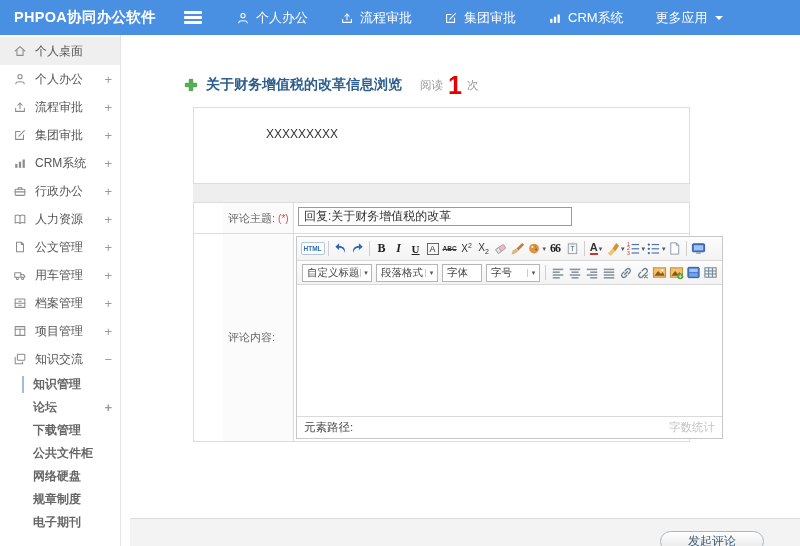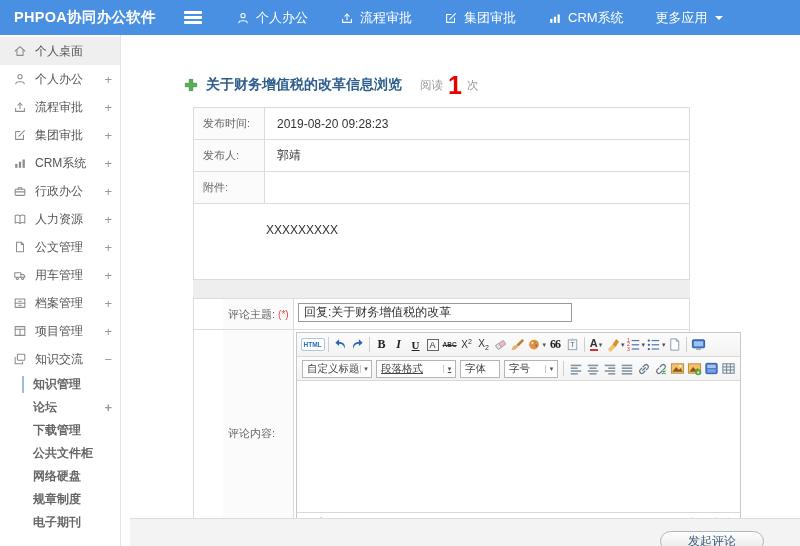--- a/index.html
+++ b/index.html
@@ -57,21 +57,21 @@
   .editor{border:1px solid #c8c8c8;height:100%;box-sizing:border-box;display:flex;flex-direction:column;background:#fff;}
   .tb{background:linear-gradient(#fcfcfc,#f3f3f3);border-bottom:1px solid #d9d9d9;display:flex;align-items:center;padding:0 3px;height:23px;flex:0 0 23px;overflow:hidden;}
   .tb-btn{min-width:16px;height:19px;display:flex;align-items:center;justify-content:center;margin:0 .5px;cursor:pointer;color:#333;}
   .ig{display:flex;align-items:center;justify-content:center;}
   .tb-sep{width:1px;height:15px;background:#cfcfcf;margin:0 3px;flex:0 0 1px;}
   .dd{font-size:7px;color:#555;margin-left:1px;}
   .g-serif{font-family:"Liberation Serif",serif;font-size:12px;color:#222;}
   .src-txt{font-size:6.5px;font-weight:bold;color:#2b6fb5;border:1px solid #b2c6d8;background:#fff;padding:2px 2px;border-radius:2px;letter-spacing:0;}
   .tb-select{height:18px;border:1px solid #b5b5b5;background:#fff;display:flex;align-items:center;font-size:10.5px;color:#444;margin:0 2px;padding-left:4px;box-sizing:border-box;cursor:pointer;white-space:nowrap;}
   .sel-caret{margin-left:auto;border-left:1px solid #ccc;width:11px;text-align:center;font-size:7px;color:#555;flex:0 0 11px;}
-  .tb-select.w0{width:70px;}.tb-select.w1{width:80px;text-decoration:underline;}.tb-select.w2{width:40px;gap:44px;}.tb-select.w3{width:54px;}
+  .tb-select.w0{width:70px;}.tb-select.w1{width:62px;}.tb-select.w2{width:40px;gap:44px;}.tb-select.w3{width:54px;}
   .editor-body{flex:1;background:#fff;cursor:text;}
   .editor-foot{height:21px;flex:0 0 21px;border-top:1px solid #d9d9d9;display:flex;align-items:center;font-size:11.5px;color:#444;padding:0 7px;background:#fff;}
   .word-count{margin-left:auto;color:#c3c3c3;}
 
   
   .footer-bar{position:absolute;left:0;right:0;bottom:0;height:27px;background:#f3f3f3;border-top:1px solid #ddd;}
   .submit-btn{position:absolute;right:36px;top:12px;height:21px;padding:0 27px;border:1px solid #a9b6c0;border-radius:11px;
               background:linear-gradient(#fefefe,#e7e7e7);font-size:12px;color:#3a5a77;cursor:pointer;font-family:"Liberation Sans",sans-serif;}
 </style>
 </head>
@@ -291,46 +291,20 @@
         </svg>
     </span>
     <span class="page-title">关于财务增值税的改革信息浏览</span>
     <span class="read-label">阅读</span>
     <span class="read-count">1</span>
     <span class="read-unit">次</span>
   </div>
 
   <div class="content-col">
     <div class="info-table">
-      <div id="info-rows">
-          <div class="i-row">
-            <div class="i-label">
-              <span>发布时间:</span>
-            </div>
-            <div class="i-value">
-              <span>2019-08-20 09:28:23</span>
-            </div>
-          </div>
-          <div class="i-row">
-            <div class="i-label">
-              <span>发布人:</span>
-            </div>
-            <div class="i-value">
-              <span>郭靖</span>
-            </div>
-          </div>
-          <div class="i-row">
-            <div class="i-label">
-              <span>附件:</span>
-            </div>
-            <div class="i-value">
-              <span></span>
-            </div>
-          </div>
-        </div>
       <div class="i-content">XXXXXXXXX</div>
     </div>
 
     <div class="band"></div>
 
     <div class="form-table">
       <div class="f-row1">
         <div class="f-label">
           <span>评论主题:</span>
           <span class="req">(*)</span>

